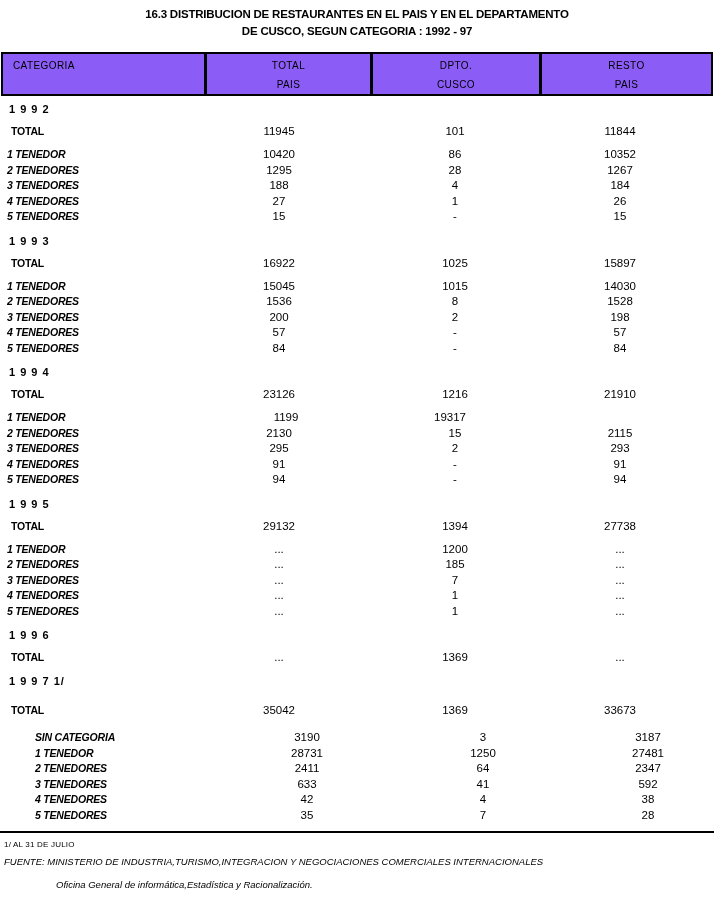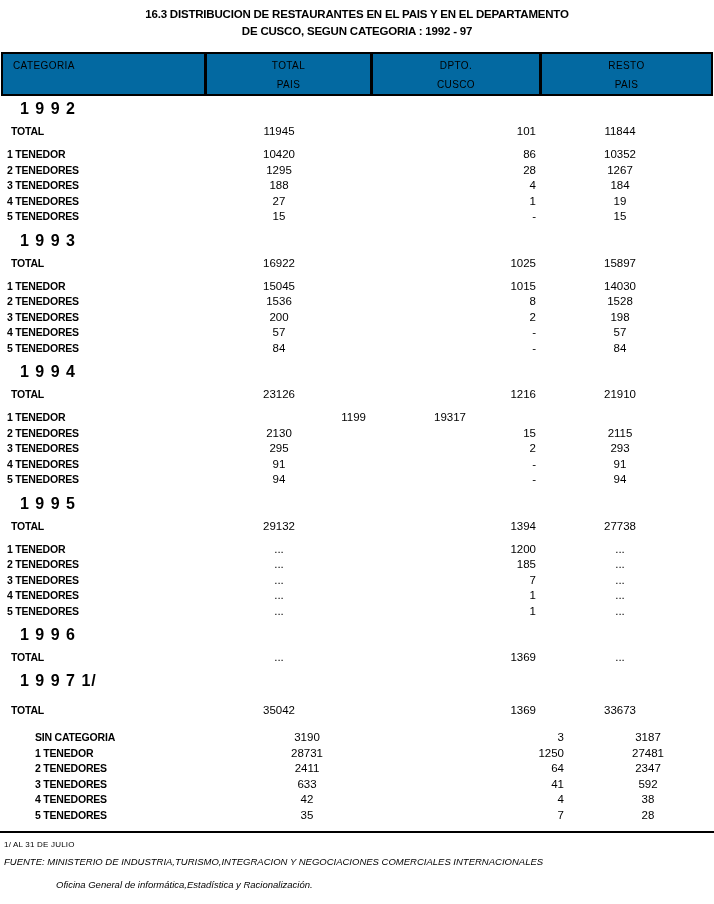--- a/index.html
+++ b/index.html
@@ -20,52 +20,52 @@
     display: flex; flex-direction: column; justify-content: space-between;
     padding: 6px 0 4px 0; font-size: 10px; letter-spacing: 0.4px;
     text-align: center;
   }
   .thead .col-0 { width: 204px; border-right: 3px solid #000; text-align: left; padding-left: 10px; }
   .thead .col-1 { width: 166px; border-right: 3px solid #000; }
   .thead .col-2 { width: 169px; border-right: 3px solid #000; justify-content: space-between; }
   .thead .col-3 { flex: 1; }
 
   .tbody { margin: 0; }
-  .year { margin-top: 5px; line-height: 16px; font-weight: bold; font-size: 16px; padding-left: 20px; letter-spacing: 1px; }
+  .year { margin-top: 5px; line-height: 16px; font-weight: bold; font-size: 11px; padding-left: 9px; letter-spacing: 1px; }
   .row { display: grid; grid-template-columns: 206px 168px 170px 170px; }
   .row .label { font-weight: bold; font-size: 10.5px; letter-spacing: -0.2px; }
   .row .val { text-align: center; font-size: 11.5px; }
   .row .val.v0 { padding-right: 22px; }
-  .row .val.v1 { padding-right: 8px; text-align: right; }
+  .row .val.v1 { padding-right: 8px; }
   .row .val.v2 { padding-right: 18px; }
   .row.total { margin-top: 6px; line-height: 16px; }
   .row.total .label { padding-left: 11px; }
   .cat-rows { margin-top: 8px; }
   .row.cat { line-height: 15.5px; height: 15.5px; }
-  .row.cat .label { padding-left: 7px; }
+  .row.cat .label { padding-left: 7px; font-style: italic; }
   .section { margin-bottom: 8px; }
   .section:last-child .row.total { margin-top: 13px; }
   .section:last-child .cat-rows { margin-top: 12px; padding-left: 28px; }
 
   .rule { border-top: 2px solid #000; margin-top: 2px; width: 714px; }
   .note { margin: 7px 0 0 4px; font-size: 8px; letter-spacing: 0.2px; }
   .source { margin: 7px 0 0 4px; font-size: 9.5px; font-style: italic; }
   .office { margin: 12px 0 0 56px; font-size: 9.5px; font-style: italic; }
 </style>
 </head>
 <body>
 
 <div class="page">
 
   <div class="title">
     <div>16.3  DISTRIBUCION DE RESTAURANTES EN EL PAIS Y EN EL DEPARTAMENTO</div>
     <div>DE CUSCO, SEGUN CATEGORIA : 1992 - 97</div>
   </div>
 
-  <div class="thead" style="background: #0369a1;">
+  <div class="thead" style="background: #8b5cf6;">
     <div class="col col-0">
       <div>CATEGORIA</div>
       <div></div>
     </div>
     <div class="col col-1">
       <div>TOTAL</div>
       <div>PAIS</div>
     </div>
     <div class="col col-2">
       <div>DPTO.</div>
@@ -102,21 +102,21 @@
           <div class="row cat">
             <div class="cell label">3 TENEDORES</div>
             <div class="cell val v0">188</div>
             <div class="cell val v1">4</div>
             <div class="cell val v2">184</div>
           </div>
           <div class="row cat">
             <div class="cell label">4 TENEDORES</div>
             <div class="cell val v0">27</div>
             <div class="cell val v1">1</div>
-            <div class="cell val v2">19</div>
+            <div class="cell val v2">26</div>
           </div>
           <div class="row cat">
             <div class="cell label">5 TENEDORES</div>
             <div class="cell val v0">15</div>
             <div class="cell val v1">-</div>
             <div class="cell val v2">15</div>
           </div>
         </div>
       </div>
       <div class="section">

